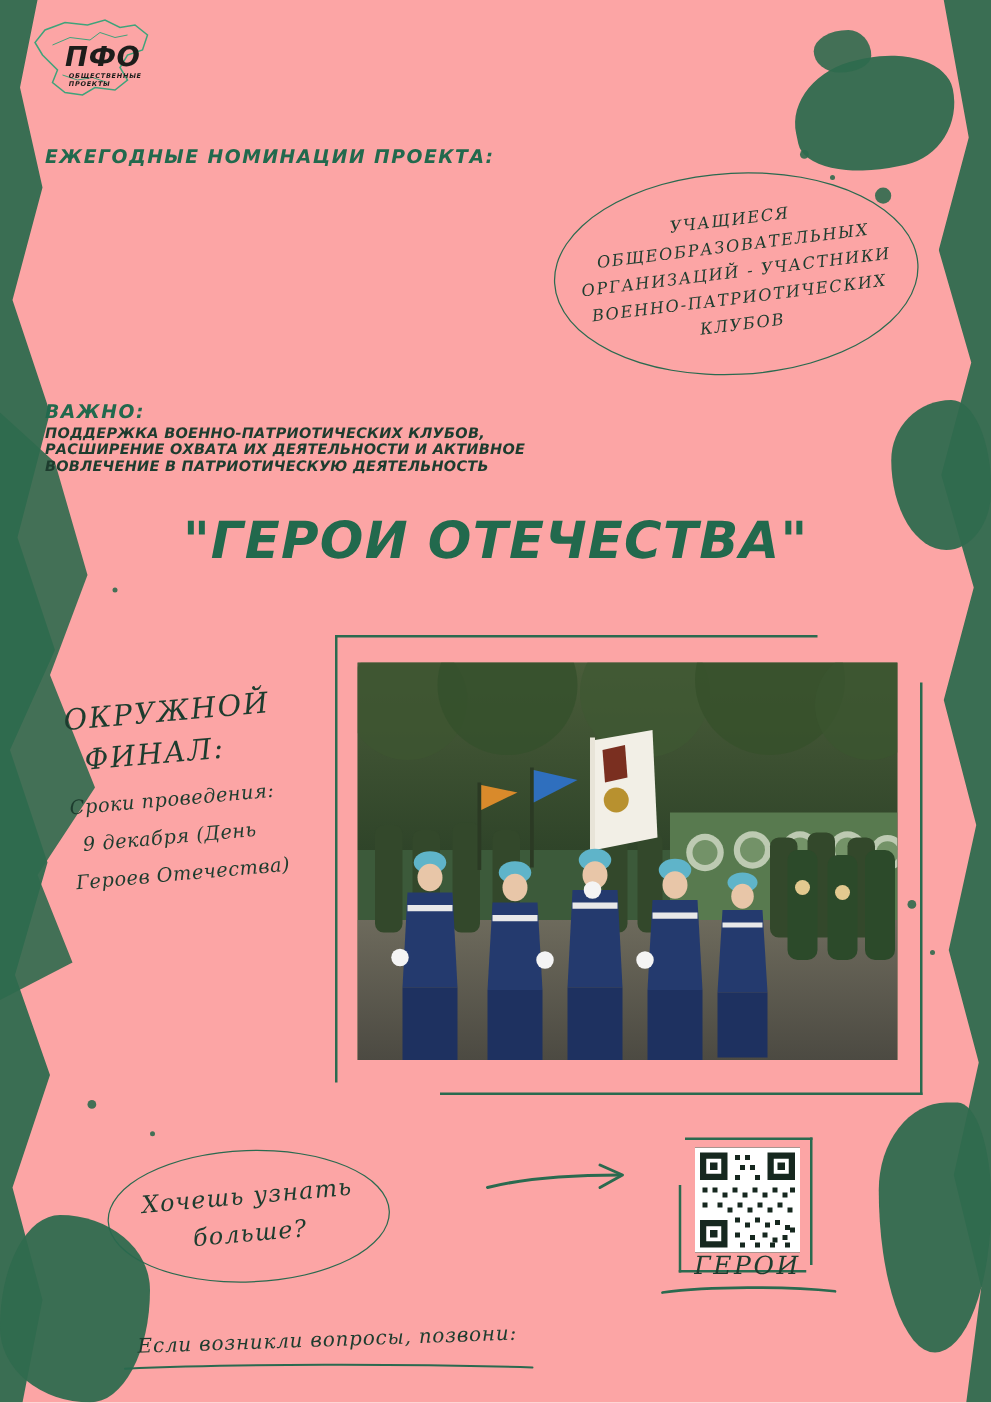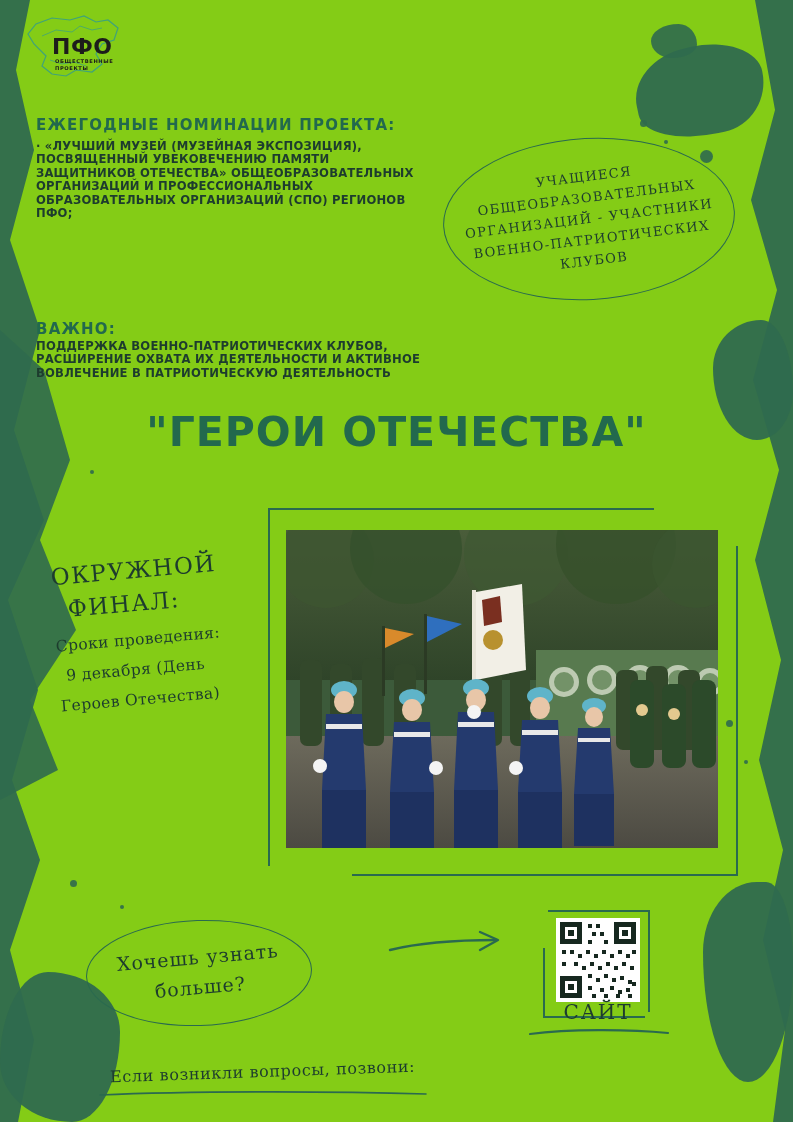--- a/index.html
+++ b/index.html
@@ -8,21 +8,22 @@
     background: #ffffff;
   }
   body {
     font-family: "DejaVu Sans", sans-serif;
   }
   #poster {
     position: relative;
     width: 793px;
     height: 1122px;
     overflow: hidden;
-    background: #84cc16;
+    background: #fca5a5;
+    font-style: italic;
   }
   .edge-left {
     position: absolute;
     left: 0;
     top: 0;
     width: 52px;
     height: 1122px;
     background: #2f6a4e;
     clip-path: polygon(0 0, 30px 0, 16px 70px, 34px 150px, 10px 240px, 40px 330px,
                        14px 430px, 44px 520px, 8px 600px, 38px 690px, 12px 780px,
@@ -416,21 +417,20 @@
       <path d="M12,30 L6,20 L14,10 L30,4 L48,6 L62,2 L74,8 L86,6 L96,14 L92,26 L80,30 L74,40
                L80,50 L70,58 L54,56 L44,62 L30,60 L20,52 L24,42 Z" fill="none" stroke="#3fa37a" stroke-width="1.2"></path>
       <path d="M20,22 L34,16 L50,18 L58,12 L70,16 L80,14" fill="none" stroke="#3fa37a" stroke-width="0.8"></path>
       <path d="M28,46 L40,50 L52,48 L64,52" fill="none" stroke="#3fa37a" stroke-width="0.8"></path>
     </svg>
     <div class="logo-text-pfo">ПФО</div>
     <div class="logo-text-sub">ОБЩЕСТВЕННЫЕ ПРОЕКТЫ</div>
   </div>
 
   <div class="sec-head" id="nominations-label">ЕЖЕГОДНЫЕ НОМИНАЦИИ ПРОЕКТА:</div>
-  <div class="body-txt" id="nom-1">· «ЛУЧШИЙ МУЗЕЙ (МУЗЕЙНАЯ ЭКСПОЗИЦИЯ), ПОСВЯЩЕННЫЙ УВЕКОВЕЧЕНИЮ ПАМЯТИ ЗАЩИТНИКОВ ОТЕЧЕСТВА» ОБЩЕОБРАЗОВАТЕЛЬНЫХ ОРГАНИЗАЦИЙ И ПРОФЕССИОНАЛЬНЫХ ОБРАЗОВАТЕЛЬНЫХ ОРГАНИЗАЦИЙ (СПО) РЕГИОНОВ ПФО;</div>
   <div class="sec-head" id="important-label">ВАЖНО:</div>
   <div class="body-txt" id="important-text">ПОДДЕРЖКА ВОЕННО-ПАТРИОТИЧЕСКИХ КЛУБОВ, РАСШИРЕНИЕ ОХВАТА ИХ ДЕЯТЕЛЬНОСТИ И АКТИВНОЕ ВОВЛЕЧЕНИЕ В ПАТРИОТИЧЕСКУЮ ДЕЯТЕЛЬНОСТЬ</div>
 
   <div class="oval"></div>
   <div class="oval-text hand">УЧАЩИЕСЯ ОБЩЕОБРАЗОВАТЕЛЬНЫХ ОРГАНИЗАЦИЙ - УЧАСТНИКИ ВОЕННО-ПАТРИОТИЧЕСКИХ КЛУБОВ</div>
 
   <div class="big-title">"ГЕРОИ ОТЕЧЕСТВА"</div>
 
   <div class="hand" id="final-label">
     <div>ОКРУЖНОЙ</div>
@@ -633,21 +633,21 @@
           <rect x="62" y="72" width="4" height="4"></rect>
         <rect x="70" y="70" width="4" height="4"></rect>
           <rect x="76" y="64" width="4" height="4"></rect>
         <rect x="36" y="76" width="4" height="4"></rect>
           <rect x="48" y="76" width="4" height="4"></rect>
         <rect x="60" y="76" width="4" height="4"></rect>
           <rect x="72" y="76" width="4" height="4"></rect>
       </g>
     </svg>
   </div>
-  <div class="hand" id="site-label">САЙТ</div>
+  <div class="hand" id="site-label">ГЕРОИ</div>
   <svg class="site-underline" viewBox="0 0 142 10">
     <path d="M2,6 C40,1 100,1 140,5" fill="none" stroke="#2a6a4f" stroke-width="2.2" stroke-linecap="round"></path>
   </svg>
 
   <div class="hand" id="phone-text">Если возникли вопросы, позвони:</div>
   <svg class="phone-rule" viewBox="0 0 330 8">
     <path d="M2,5 C90,1 230,1 328,4" fill="none" stroke="#2a6a4f" stroke-width="1.6" stroke-linecap="round"></path>
   </svg>
 
 </div>

